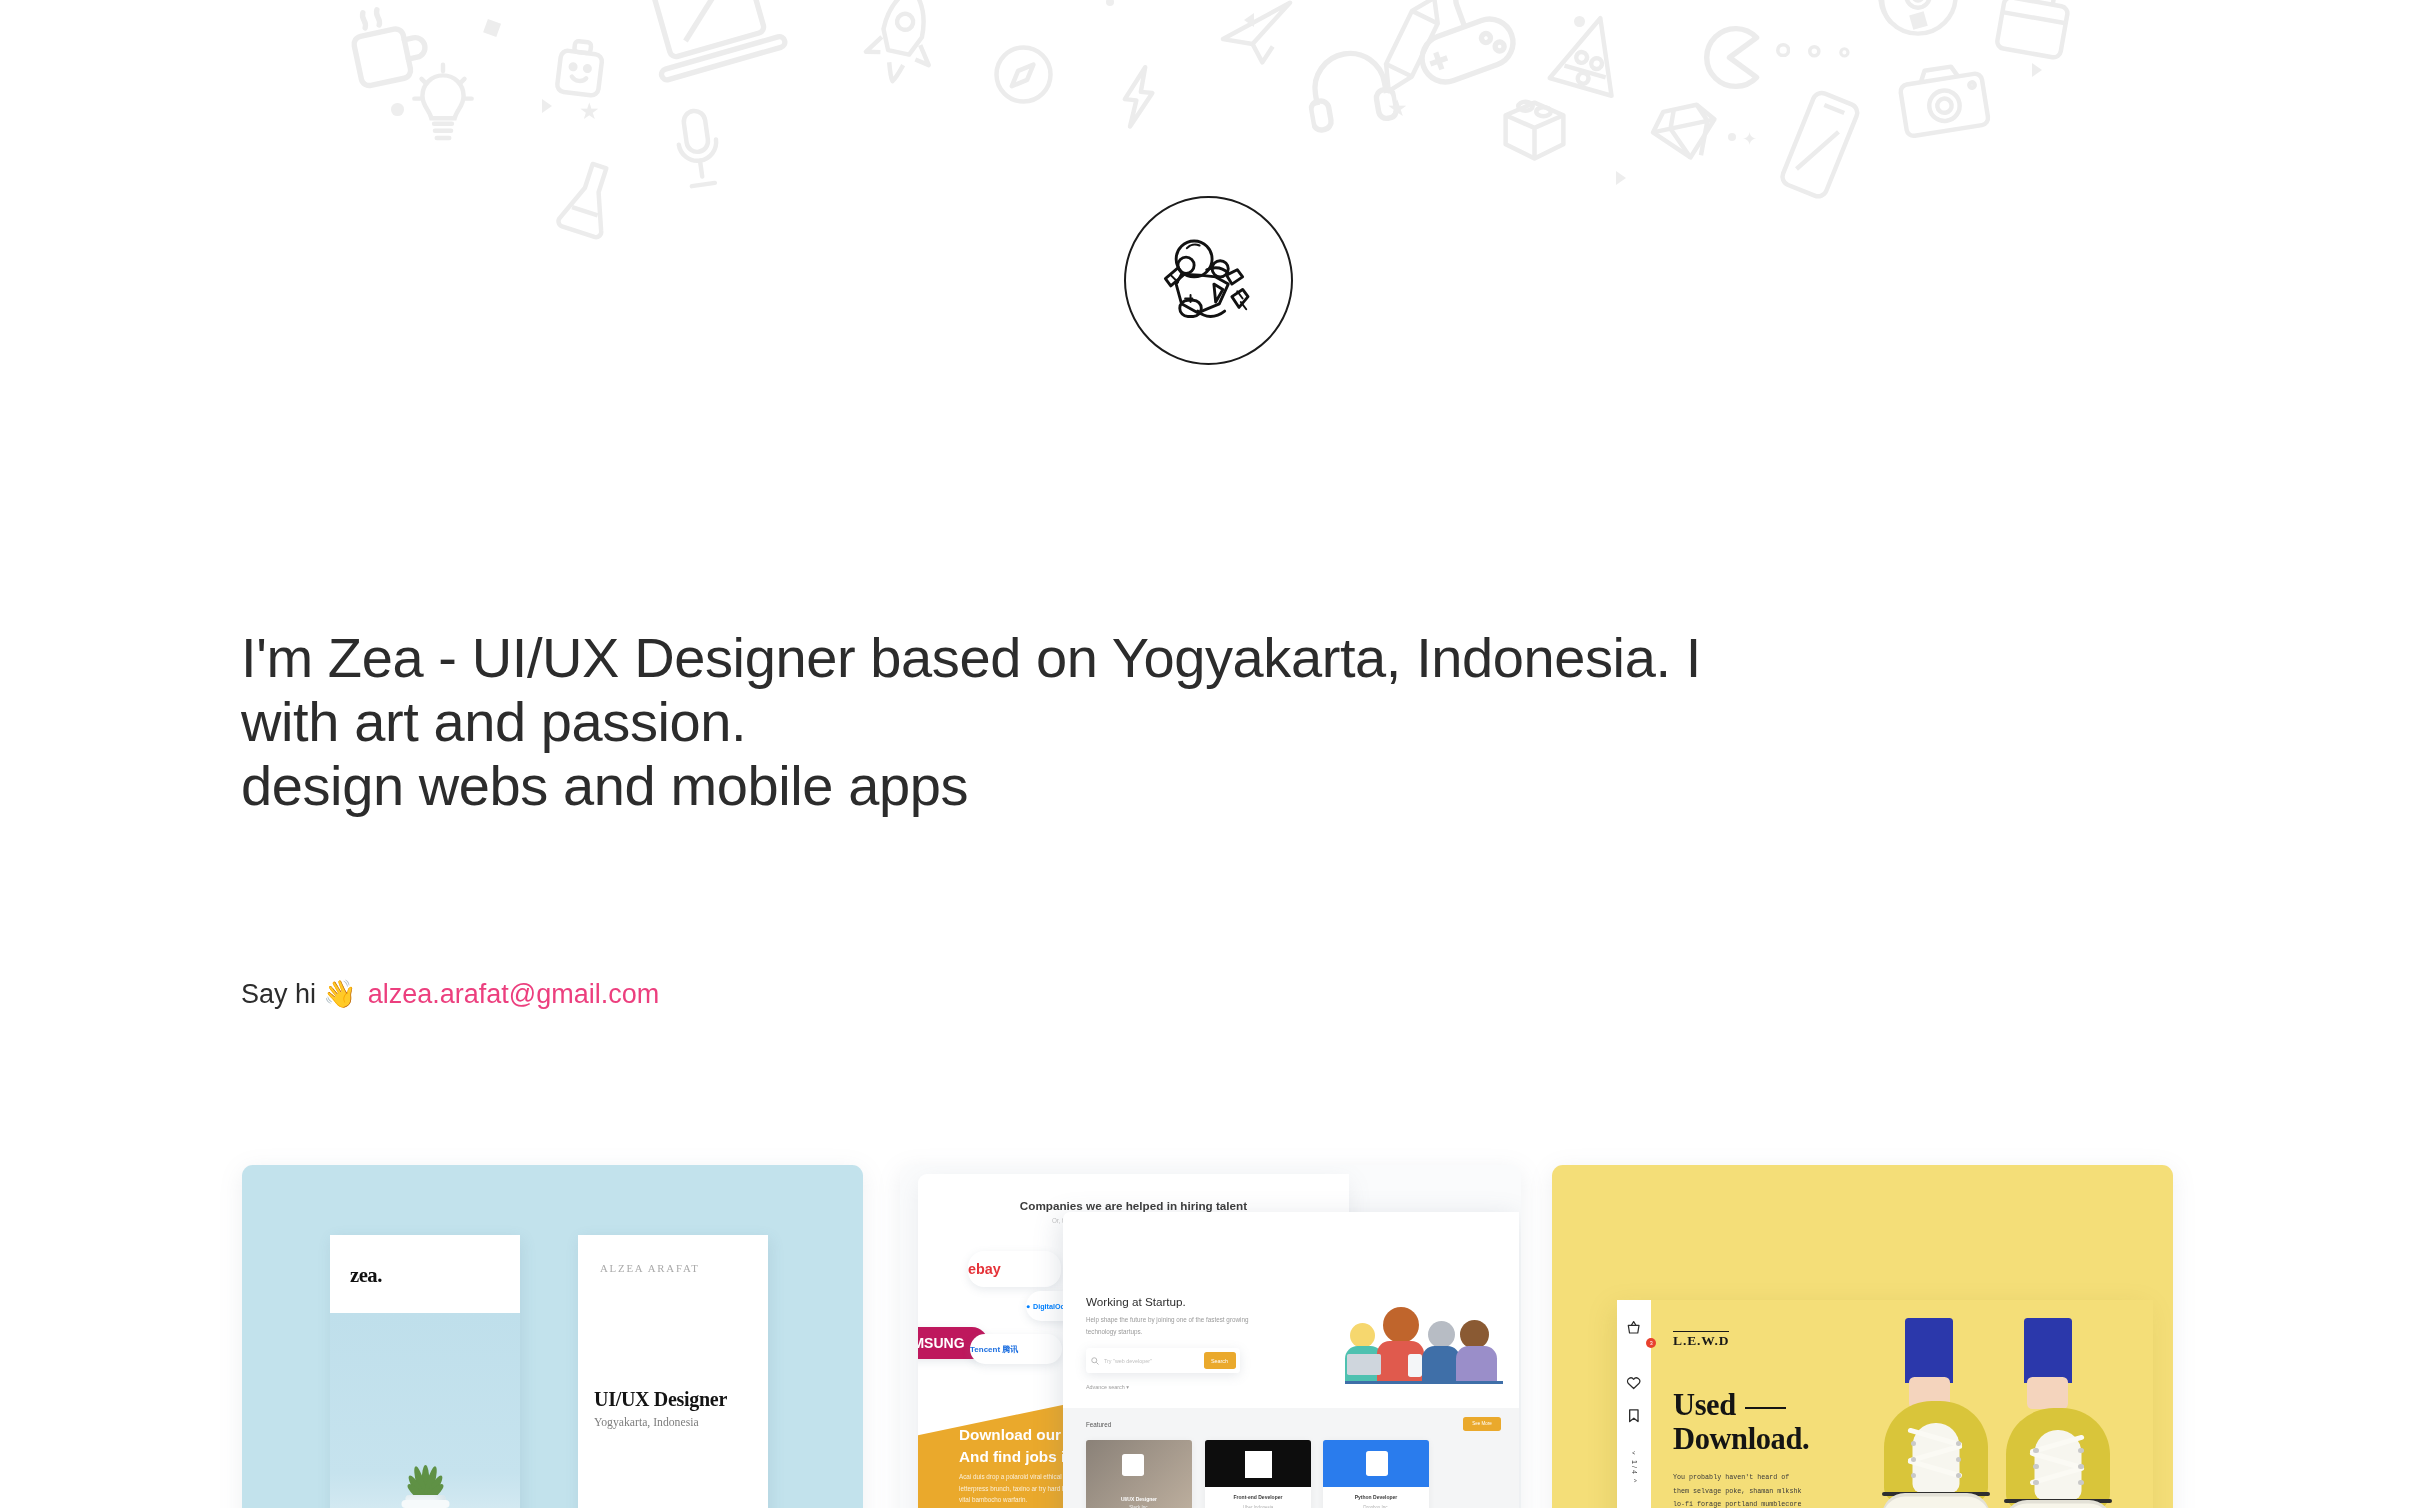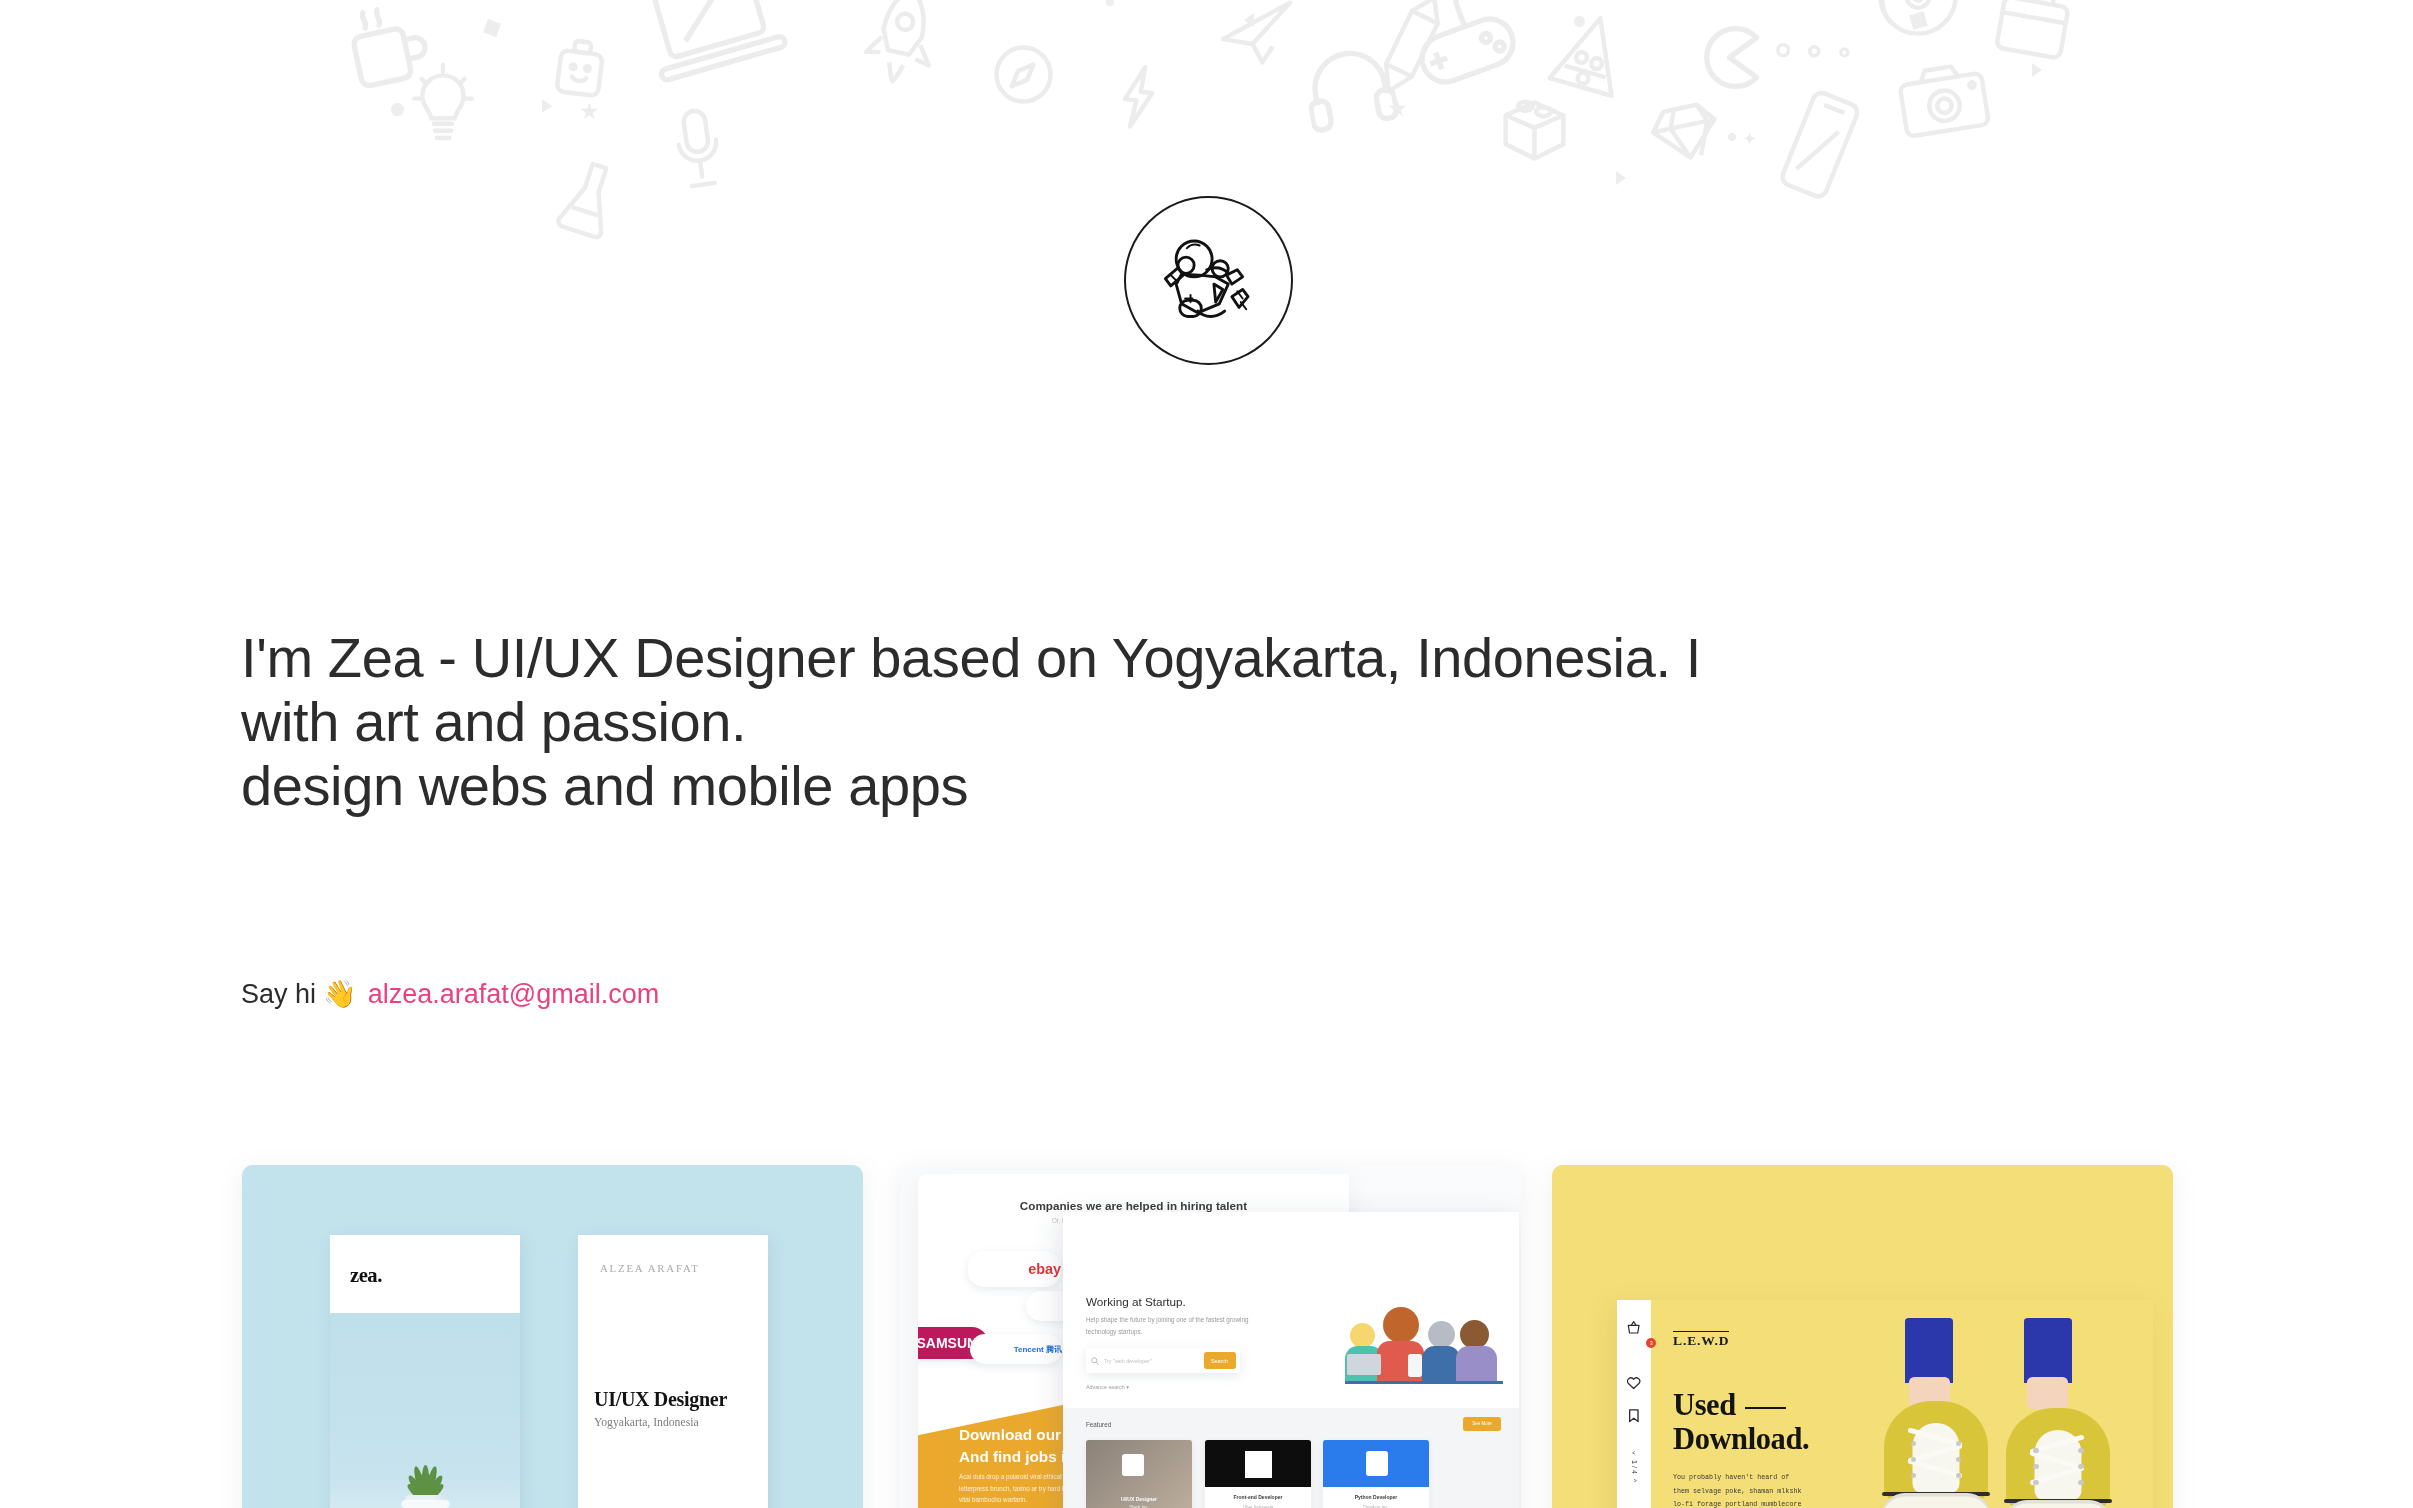--- a/index.html
+++ b/index.html
@@ -128,21 +128,21 @@
     position:absolute; left:0; right:0; top:25px; text-align:center;
     font-size:11.7px; color:#3c3c3c; font-weight:600;
   }
   .sj-back .sub {
     position:absolute; left:0; right:0; top:43px; text-align:center;
     font-size:6.3px; color:#c3c3c3;
   }
   .chip {
     position:absolute; background:#fff; border-radius:16px; height:30px;
     box-shadow:0 2.7px 9px rgba(110,130,150,.16);
-    display:flex; align-items:center; justify-content:flex-end;
+    display:flex; align-items:center; justify-content:flex-start;
     font-size:10.8px; font-weight:700;
   }
   .diag {
     position:absolute; left:0; bottom:0; width:431px; height:215px;
     background:#eaa92c;
     clip-path:polygon(0 42%, 100% 0%, 100% 88%, 0 100%);
   }
   .diag .h1 { position:absolute; left:41px; top:79px; color:#fff; font-size:15.3px; font-weight:700; line-height:1.45; }
   .diag .p  { position:absolute; left:41px; top:126px; width:171px; color:rgba(255,255,255,.82); font-size:6.3px; line-height:1.85; }
   .phone-mock {

